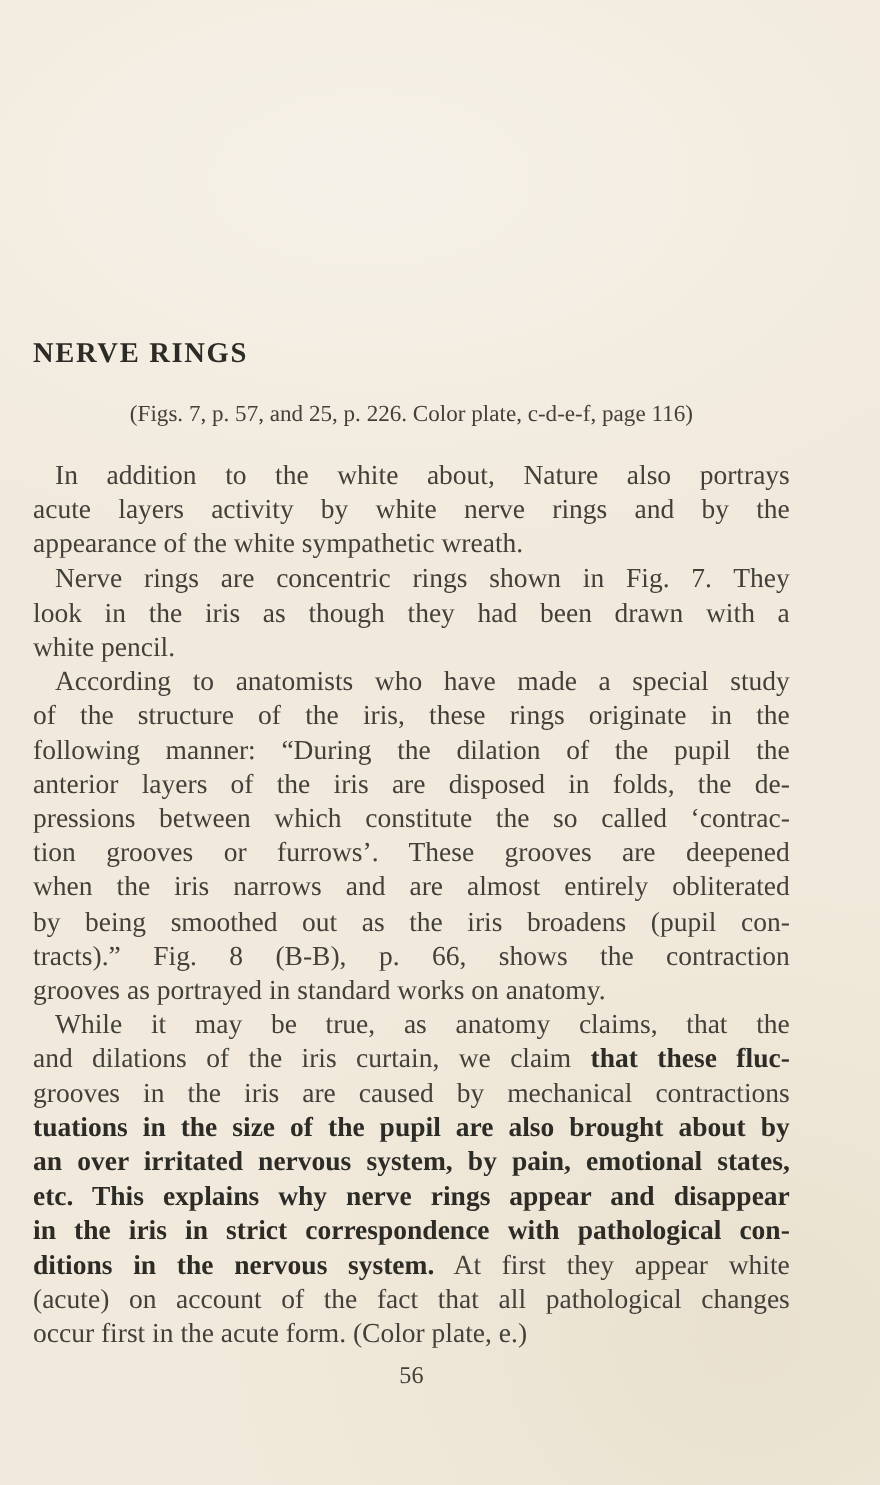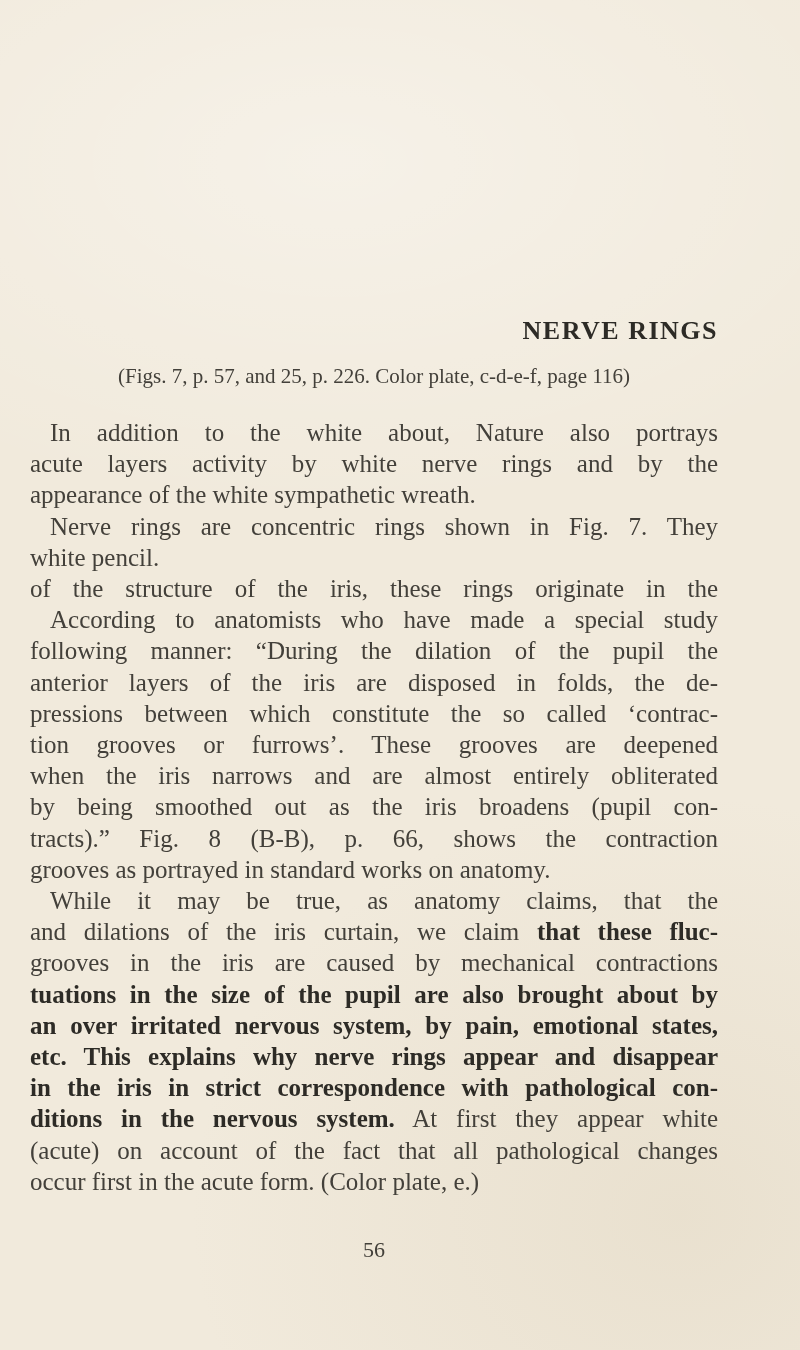--- a/index.html
+++ b/index.html
@@ -31,27 +31,26 @@
     line-height: 30px;
     font-weight: normal;
     letter-spacing: 2.5px;
     color: var(--ink, #43403a);
   }
   .page-title {
     position: absolute;
     left: 30px;
     top: 306px;
     width: 688px;
-    text-align: right;
+    text-align: left;
     font-size: 26px;
     line-height: 30px;
     font-weight: bold;
     letter-spacing: 1.5px;
     color: var(--ink-bold, #2d2b26);
-    margin-top: 10px;
   }
   .figure-reference {
     position: absolute;
     left: 30px;
     top: 362px;
     width: 688px;
     text-align: center;
     font-size: 21px;
     line-height: 28px;
     color: var(--ink, #43403a);
@@ -103,23 +102,24 @@
 
   <div class="page-title">NERVE RINGS</div>
 
   <div class="figure-reference">(Figs. 7, p. 57, and 25, p. 226.  Color plate, c-d-e-f, page 116)</div>
 
   <div class="body-text">
       <div class="line first"><span class="rseg">In addition to the white about, Nature also portrays</span></div>
       <div class="line"><span class="rseg">acute layers activity by white nerve rings and by the</span></div>
       <div class="line last"><span class="rseg">appearance of the white sympathetic wreath.</span></div>
       <div class="line first"><span class="rseg">Nerve rings are concentric rings shown in Fig. 7.  They</span></div>
+      <div class="line"><span class="rseg">look in the iris as though they had been drawn with a</span></div>
       <div class="line last"><span class="rseg">white pencil.</span></div>
+      <div class="line first"><span class="rseg">According to anatomists who have made a special study</span></div>
       <div class="line"><span class="rseg">of the structure of the iris, these rings originate in the</span></div>
-      <div class="line first"><span class="rseg">According to anatomists who have made a special study</span></div>
       <div class="line"><span class="rseg">following manner:  “During the dilation of the pupil the</span></div>
       <div class="line"><span class="rseg">anterior layers of the iris are disposed in folds, the de-</span></div>
       <div class="line"><span class="rseg">pressions between which constitute the so called ‘contrac-</span></div>
       <div class="line"><span class="rseg">tion grooves or furrows’.  These grooves are deepened</span></div>
       <div class="line"><span class="rseg">when the iris narrows and are almost entirely obliterated</span></div>
       <div class="line"><span class="rseg">by being smoothed out as the iris broadens (pupil con-</span></div>
       <div class="line"><span class="rseg">tracts).”  Fig. 8 (B-B), p. 66, shows the contraction</span></div>
       <div class="line last"><span class="rseg">grooves as portrayed in standard works on anatomy.</span></div>
       <div class="line first"><span class="rseg">While it may be true, as anatomy claims, that the</span></div>
       <div class="line"><span class="rseg">and dilations of the iris curtain, we claim </span><span class="bseg">that these fluc-</span></div>

